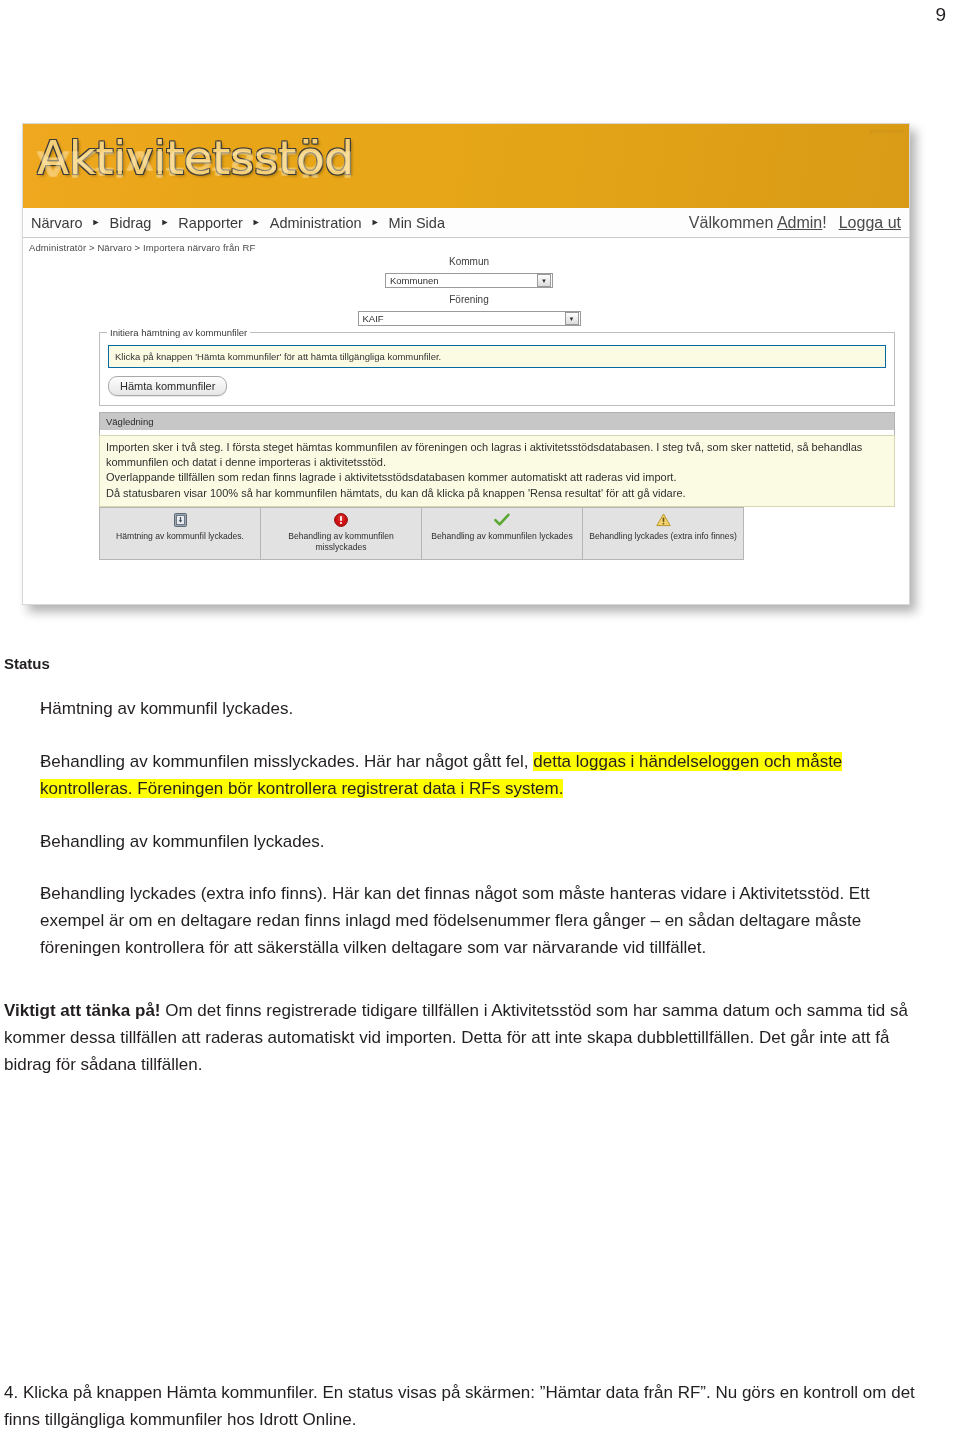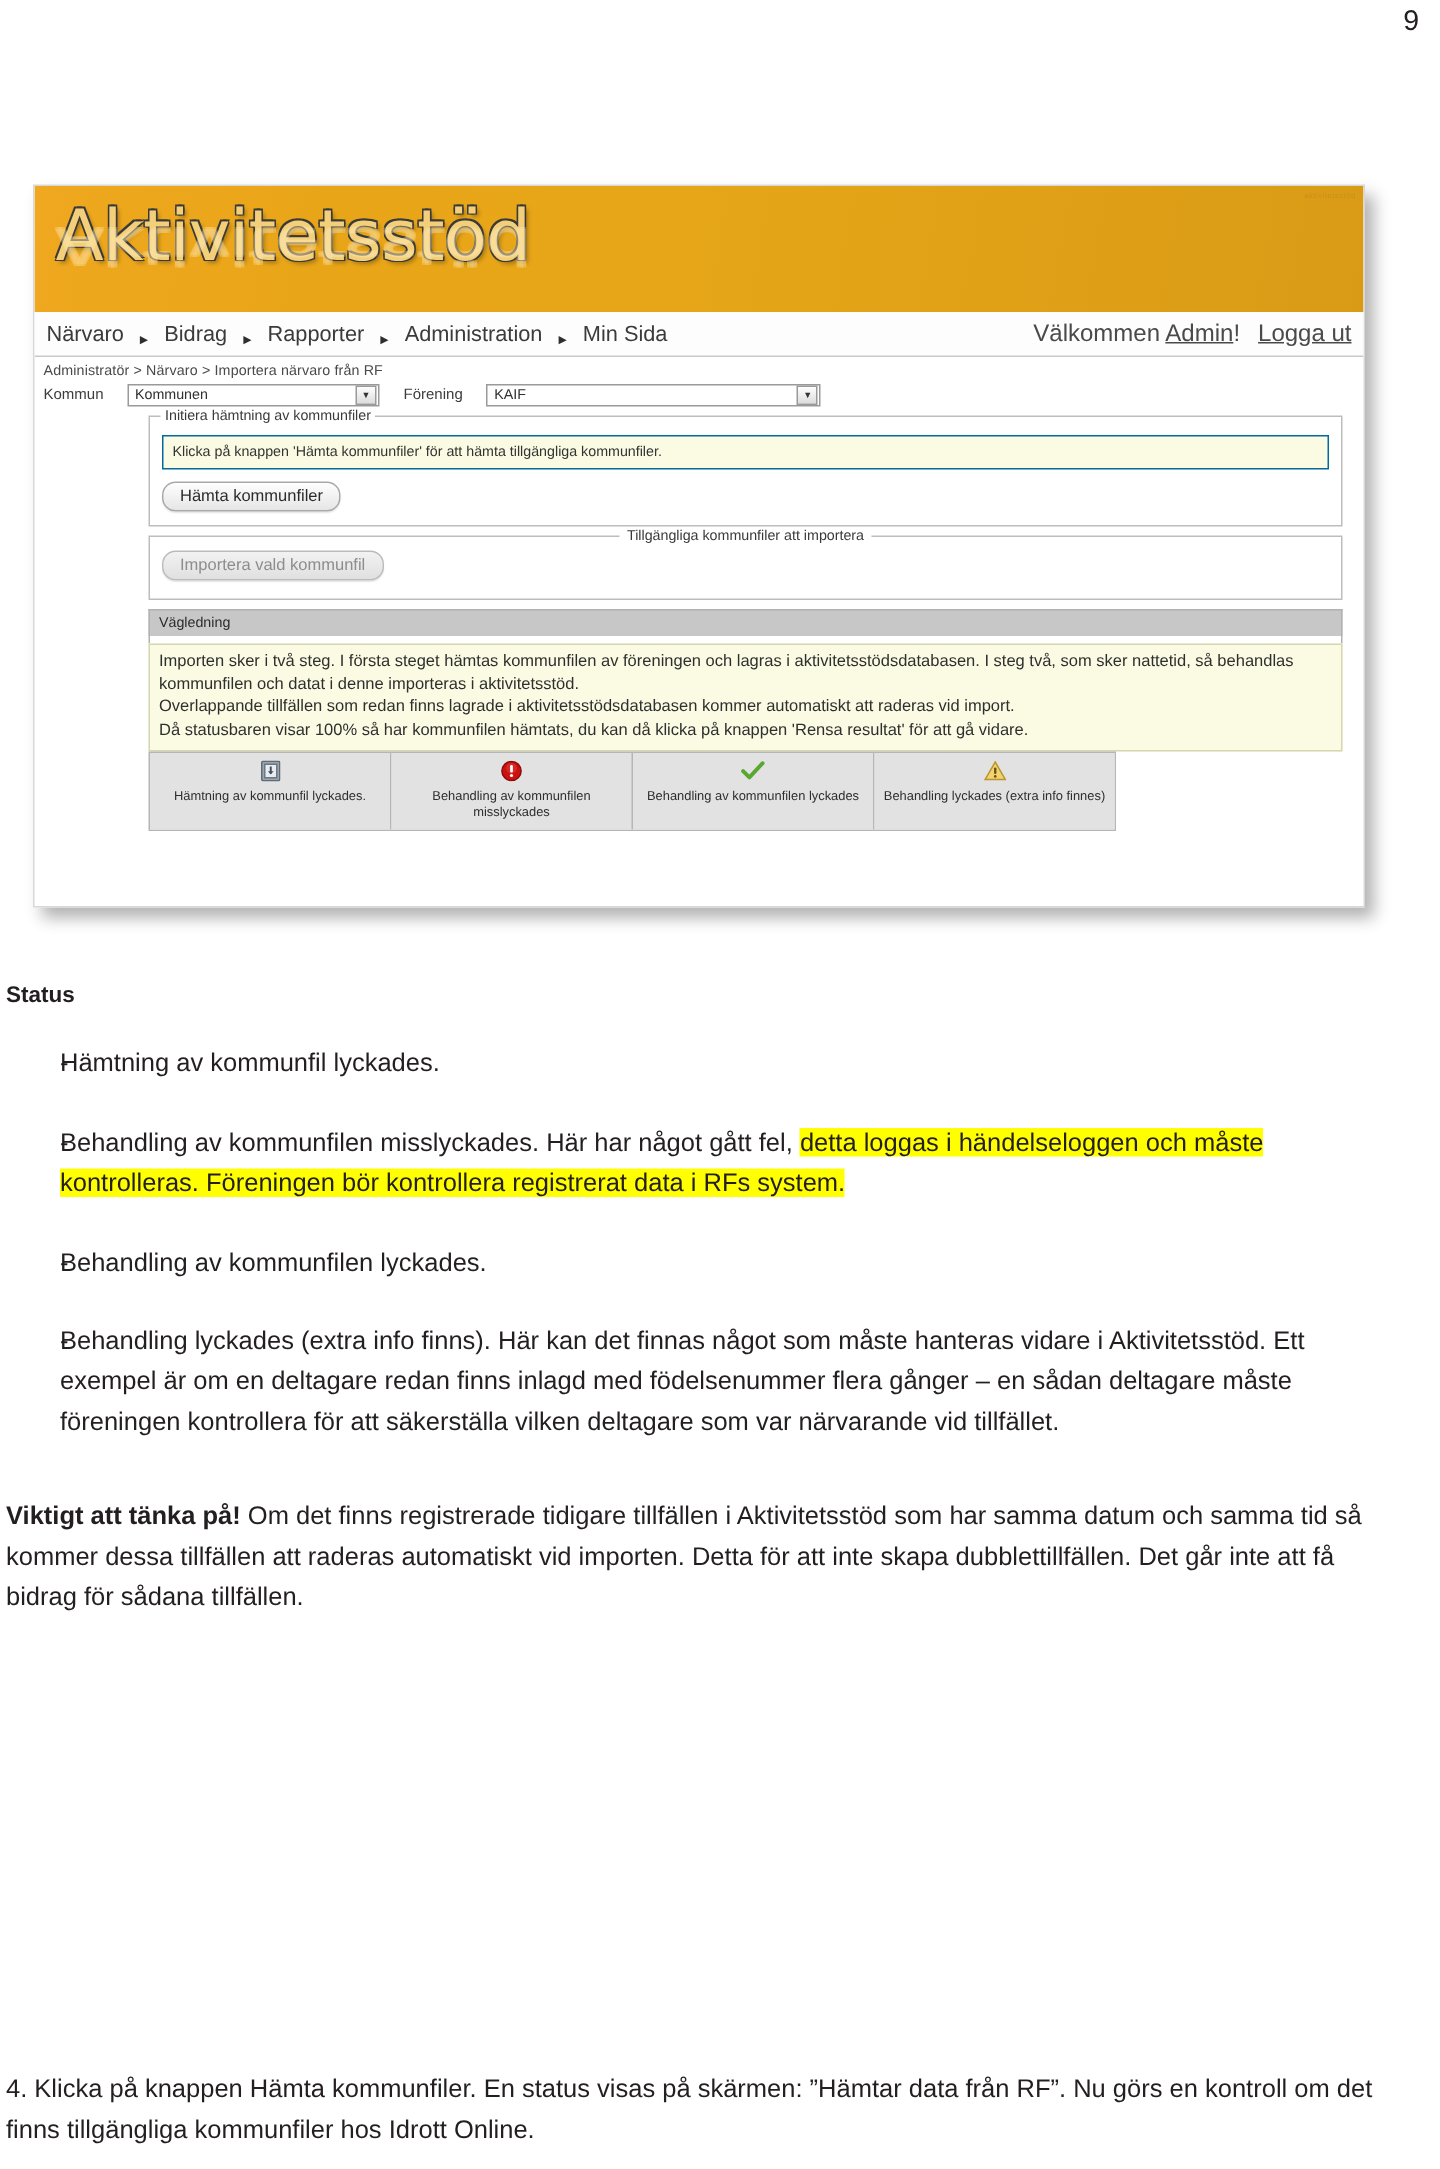--- a/index.html
+++ b/index.html
@@ -91,21 +91,21 @@
 
   
   .app-nav {
     display: flex;
     align-items: center;
     height: 30px;
     padding: 0 8px 0 4px;
     border-bottom: 1px solid #c9c9c9;
     background: #fdfdfd;
   }
-  .nav-items { display: flex; align-items: flex-end; flex: 1; }
+  .nav-items { display: flex; align-items: center; flex: 1; }
   .nav-item {
     font-size: 14.5px;
     color: #3b3b3b;
     padding: 0 4px;
     cursor: pointer;
     white-space: nowrap;
   }
   .nav-arrow {
     font-size: 9px;
     color: #2e2e2e;
@@ -129,23 +129,24 @@
     font-size: 9.5px;
     color: #4a4a4a;
     letter-spacing: .1px;
   }
 
   
   .app-selectors {
     display: flex;
     align-items: center;
     padding: 1px 0 4px 6px;
-    gap: 16px;
+    gap: 6px;
     font-size: 10px;
     color: #3c3c3c;
+    flex-direction: column;
   }
   .sel-label { white-space: nowrap; }
   .sel-box {
     display: flex;
     align-items: center;
     justify-content: space-between;
     height: 15px;
     border: 1px solid #9a9a9a;
     background: #ffffff;
     font-size: 9.5px;
@@ -375,24 +376,20 @@
   </div>
 
   <div class="app-content">
 
     <div class="fieldset">
       <div class="legend-left">Initiera hämtning av kommunfiler</div>
       <div class="info-strip">Klicka på knappen 'Hämta kommunfiler' för att hämta tillgängliga kommunfiler.</div>
       <div class="btn">Hämta kommunfiler</div>
     </div>
 
-    <div class="fieldset" style="padding-top:9px;padding-bottom:12px;">
-      <div class="legend-center">Tillgängliga kommunfiler att importera</div>
-      <div class="btn disabled">Importera vald kommunfil</div>
-    </div>
 
     <div>
       <div class="guide-header">Vägledning</div>
       <div class="guide-gap"></div>
       <div class="guide-body">
         <div>Importen sker i två steg. I första steget hämtas kommunfilen av föreningen och lagras i aktivitetsstödsdatabasen. I steg två, som sker nattetid, så behandlas kommunfilen och datat i denne importeras i aktivitetsstöd.</div>
         <div>Overlappande tillfällen som redan finns lagrade i aktivitetsstödsdatabasen kommer automatiskt att raderas vid import.</div>
         <div>Då statusbaren visar 100% så har kommunfilen hämtats, du kan då klicka på knappen 'Rensa resultat' för att gå vidare.</div>
       </div>
     </div>

